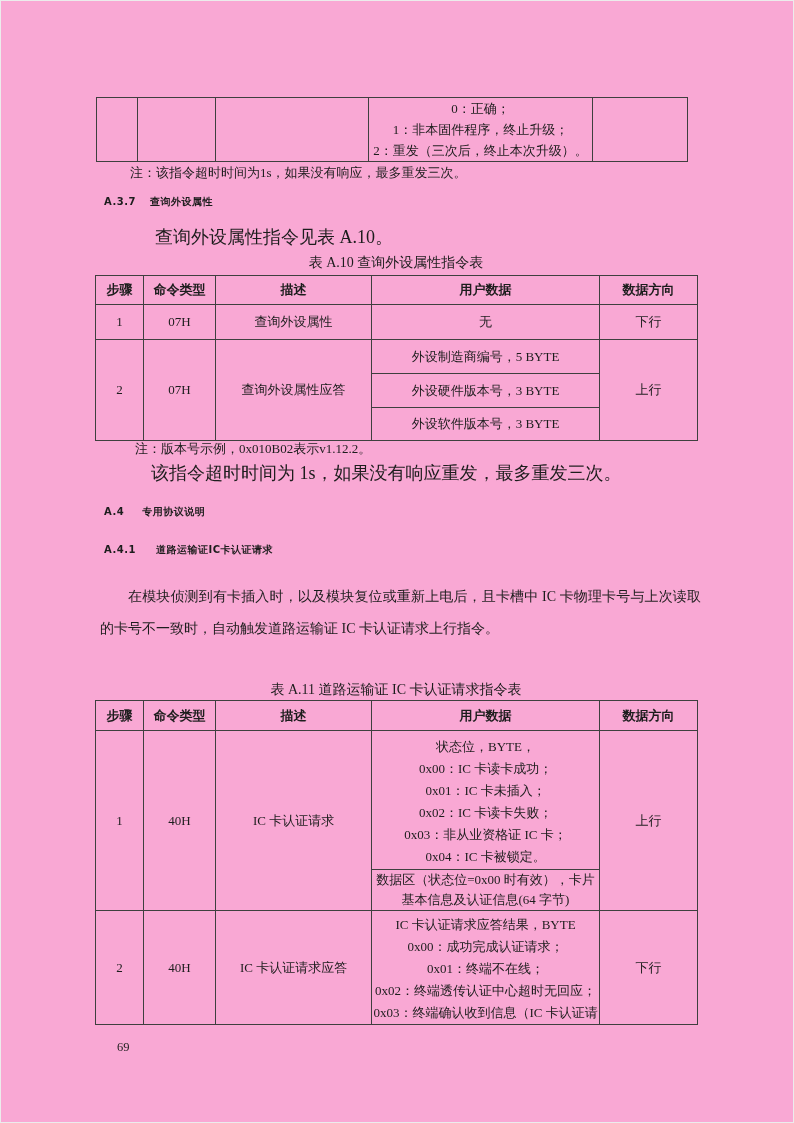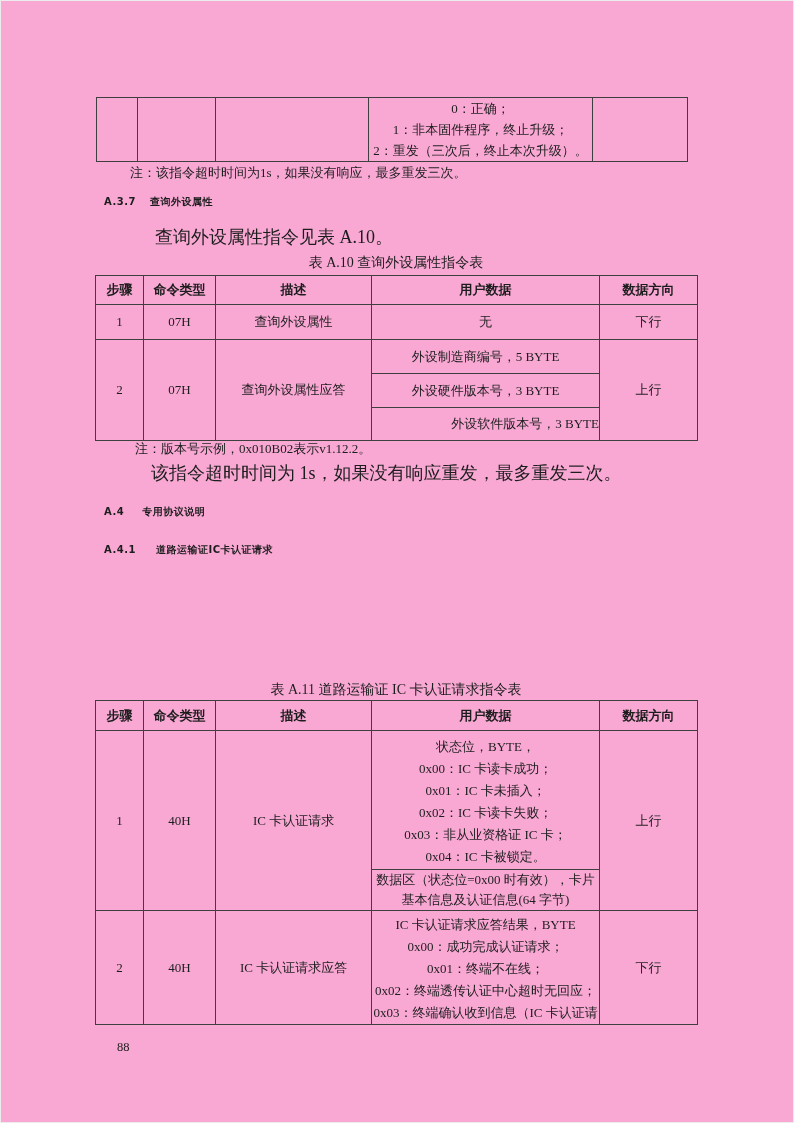--- a/index.html
+++ b/index.html
@@ -99,36 +99,37 @@
       <td rowspan="3">2</td>
       <td rowspan="3">07H</td>
       <td rowspan="3">查询外设属性应答</td>
       <td class="ud" style="height:33px;vertical-align:middle;">外设制造商编号，5 BYTE</td>
       <td rowspan="3">上行</td>
     </tr>
     <tr>
       <td class="ud" style="height:33px;vertical-align:middle;">外设硬件版本号，3 BYTE</td>
     </tr>
     <tr>
-      <td class="ud" style="height:32px;vertical-align:middle;text-align:right;">外设软件版本号，3 BYTE</td>
+      <td class="ud" style="height:32px;vertical-align:middle;">外设软件版本号，3 BYTE</td>
     </tr>
   </tbody>
     </table>
 
   <div class="note abs" style="left:135px;top:440px;">注：版本号示例，0x010B02表示v1.12.2。</div>
   <div class="body-line abs" style="left:151px;top:461px;">该指令超时时间为 1s，如果没有响应重发，最多重发三次。</div>
 
   <div class="heading abs" style="left:104px;top:505px;">
     <span class="num" style="margin-right:18px">A.4</span><span>专用协议说明</span>
   </div>
 
   <div class="heading abs" style="left:104px;top:543px;">
     <span class="num" style="margin-right:20px">A.4.1</span><span>道路运输证IC卡认证请求</span>
   </div>
 
+  <div class="para abs" style="left:100px;top:581px;width:601px;">在模块侦测到有卡插入时，以及模块复位或重新上电后，且卡槽中 IC 卡物理卡号与上次读取的卡号不一致时，自动触发道路运输证 IC 卡认证请求上行指令。</div>
 
 
   <div class="caption abs" style="left:95px;top:681px;width:602px;">表 A.11 道路运输证 IC 卡认证请求指令表</div>
 
   <table class="doc abs" style="left:95px;top:700px;width:602px;">
     <colgroup>
         <col style="width:48px">
         <col style="width:72px">
         <col style="width:156px">
         <col style="width:228px">
@@ -168,15 +169,15 @@
         <div class="ln">0x00：成功完成认证请求；</div>
         <div class="ln">0x01：终端不在线；</div>
         <div class="ln">0x02：终端透传认证中心超时无回应；</div>
         <div class="ln">0x03：终端确认收到信息（IC 卡认证请</div>
       </td>
       <td>下行</td>
     </tr>
   </tbody>
     </table>
 
-  <div class="pageno abs" style="left:117px;top:1040px;">88</div>
+  <div class="pageno abs" style="left:117px;top:1040px;">69</div>
 
 </div>
 
 </body></html>

